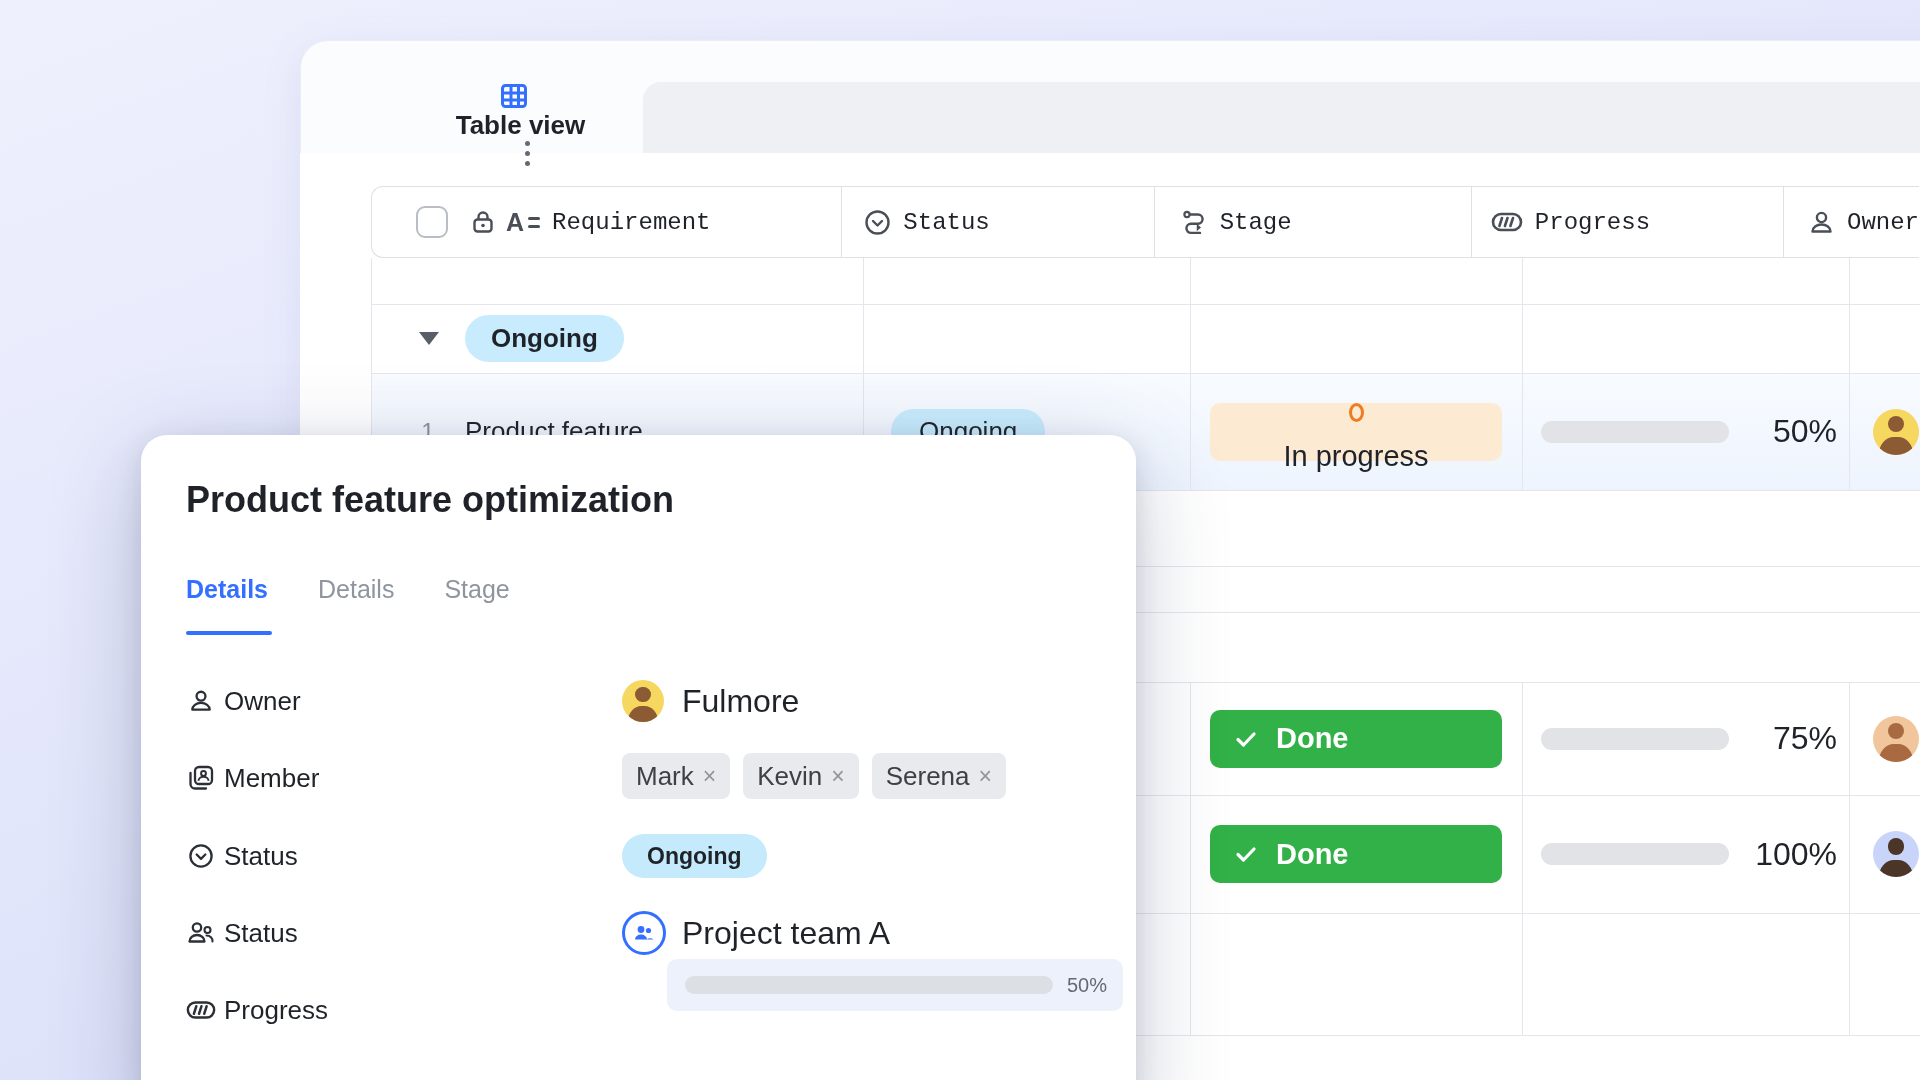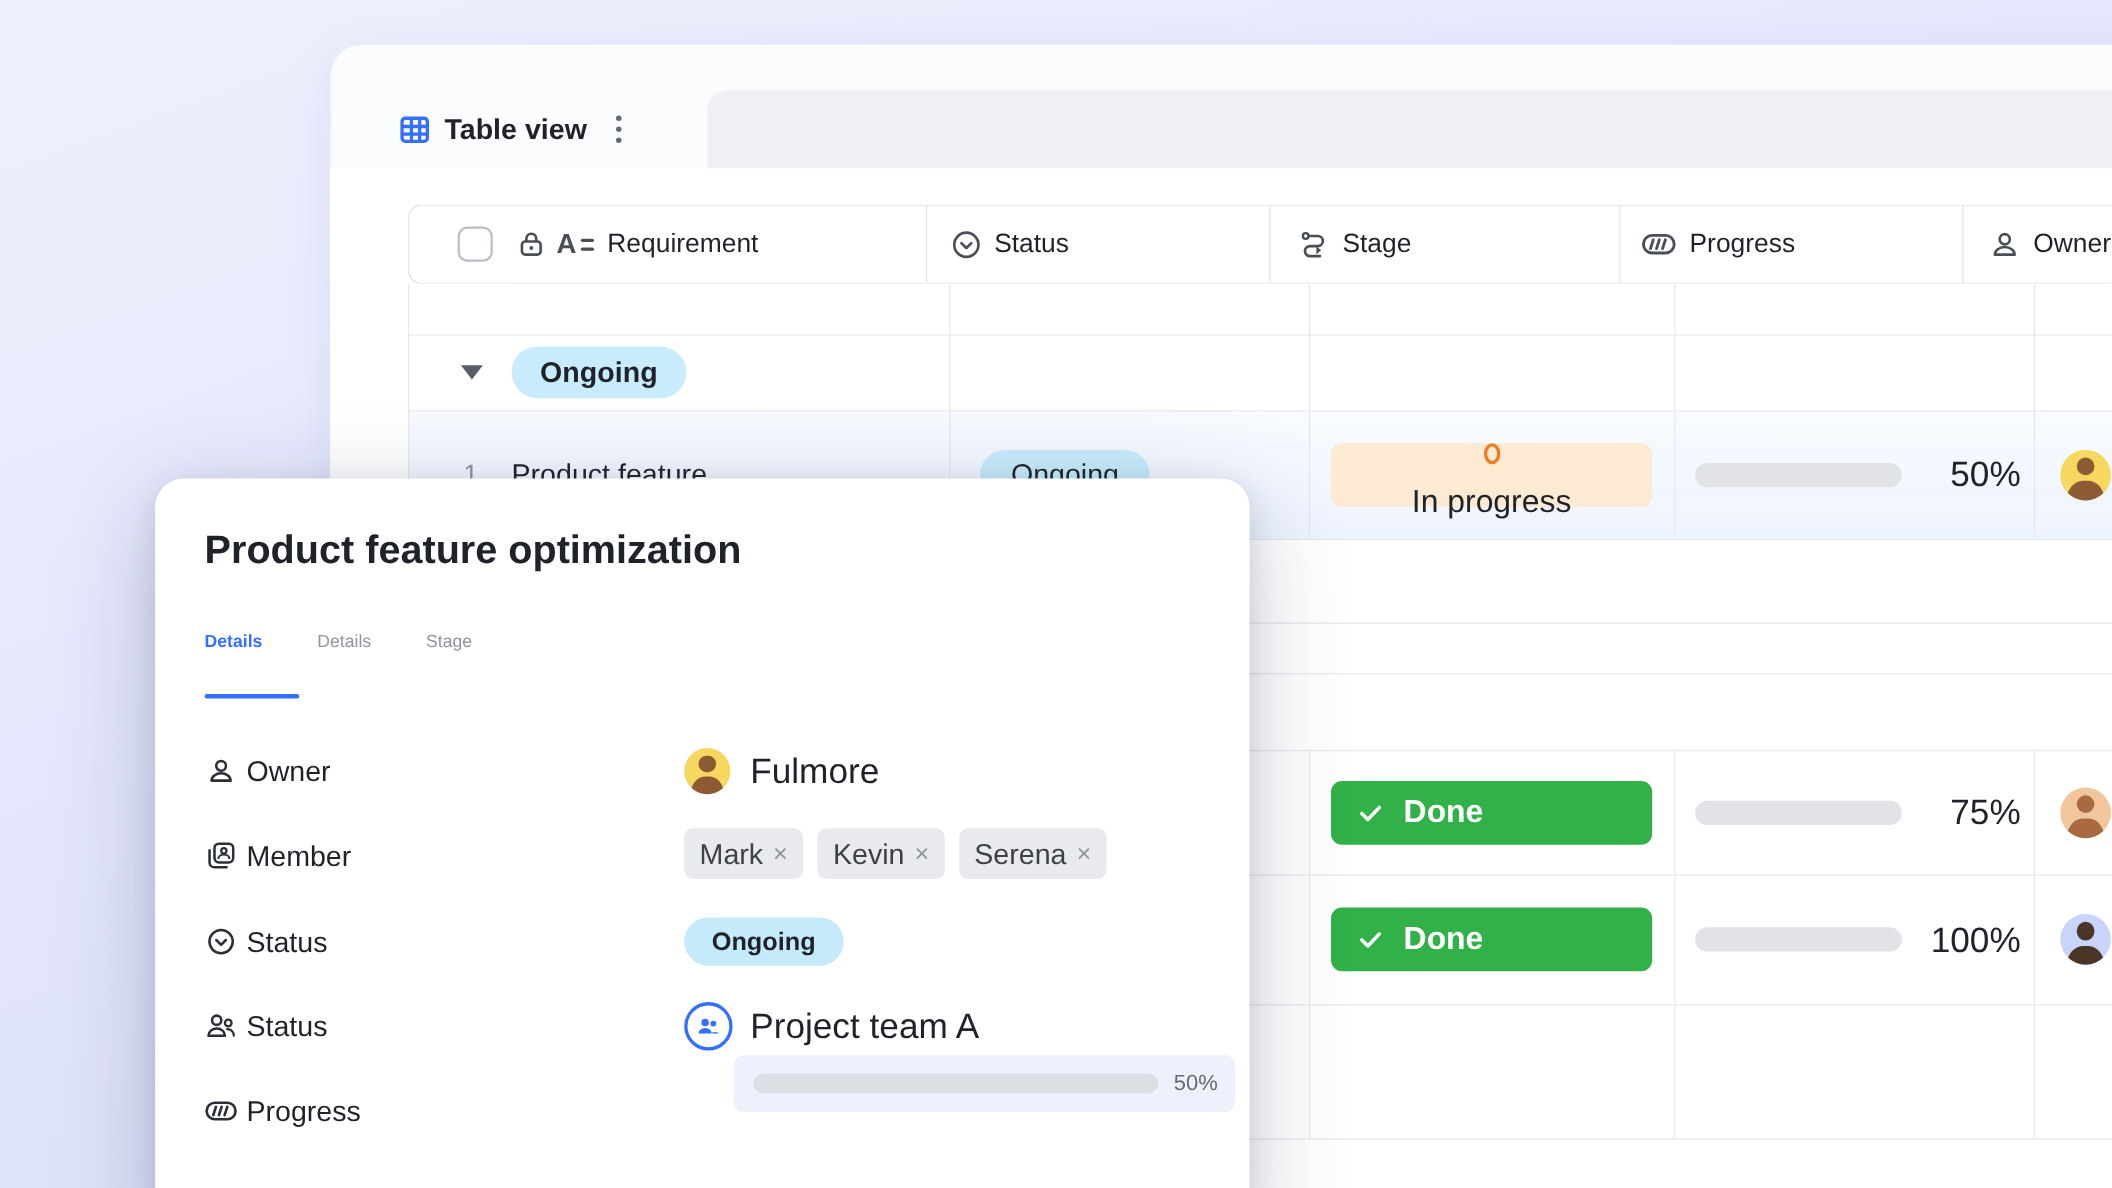--- a/index.html
+++ b/index.html
@@ -6,35 +6,35 @@
   body{font-family:"Liberation Sans","DejaVu Sans",sans-serif;color:#1f2329;}
   #stage{position:relative;width:1920px;height:1080px;overflow:hidden;
          background:linear-gradient(160deg,#eff0fd 0%,#e7eafc 30%,#dfe3fa 60%,#d5daf6 100%);}
   
   .window-card{position:absolute;left:300px;top:40px;width:1700px;height:1120px;
     background:#fbfcfe;border:1px solid #eaecf6;border-radius:28px 0 0 0;
     box-shadow:0 10px 40px rgba(90,100,170,.10);z-index:0;}
   .table-canvas{position:absolute;left:300px;top:153px;width:1620px;height:927px;background:#fff;z-index:1;}
   .tab-strip{position:absolute;left:643px;top:82px;width:1277px;height:71px;background:#eff0f3;border-radius:18px 0 0 0;z-index:1;}
   .tab{position:absolute;top:82px;height:71px;display:flex;align-items:center;z-index:2;}
-  .tab-active{left:329px;width:310px;padding-left:34px;box-sizing:border-box;}
+  .tab-active{left:342px;width:310px;padding-left:34px;box-sizing:border-box;flex-direction:column;}
   .tab-label{font-size:26px;font-weight:600;margin-left:13px;white-space:nowrap;}
   .tab-inactive{left:693px;}
   .tab-inactive .tab-label{font-weight:500;}
   .dots{margin-left:26px;display:flex;flex-direction:column;gap:5px;}
   .dots i{width:5px;height:5px;border-radius:50%;background:#646a73;display:block;}
   
   .hline{position:absolute;left:371px;width:1549px;height:1px;background:#e5e6eb;z-index:2;}
   .vline{position:absolute;width:1px;background:#e5e6eb;z-index:2;}
   
   .thead{position:absolute;left:371px;top:186px;width:1548px;height:72px;background:#fff;
     border:1px solid #dee0e3;border-right:none;border-radius:12px 0 0 12px;display:flex;box-sizing:border-box;z-index:3;}
   .th{display:flex;align-items:center;box-sizing:border-box;border-right:1px solid #dee0e3;white-space:nowrap;overflow:hidden;}
   .th:last-child{border-right:none;overflow:visible;}
-  .th-label{font-size:24px;font-weight:500;color:#1f2329;margin-left:12px;}
+  .th-label{font-size:24px;font-weight:500;color:#1f2329;margin-left:12px;font-family:Liberation Mono, monospace;}
   .w-req{width:492px;padding-left:44px;}
   .w-status{width:327px;padding-left:22px;}
   .w-stage{width:332px;padding-left:26px;}
   .w-prog{width:327px;padding-left:19px;}
   .w-owner{flex:1;padding-left:24px;}
   .checkbox{width:32px;height:32px;border:2px solid #b9bec6;border-radius:9px;background:#fff;box-sizing:border-box;margin-right:22px;flex:none;}
   .hicon{flex:none;display:flex;align-items:center;}
   .a-icon{display:flex;align-items:center;margin-left:10px;color:#4a4f57;}
   .a-icon b{font-size:25px;font-weight:600;}
   .a-bars{display:flex;flex-direction:column;gap:5px;margin-left:4px;}
@@ -63,21 +63,21 @@
   .avatar::after{content:"";position:absolute;left:14%;bottom:-8%;width:72%;height:46%;border-radius:50% 50% 40% 40%/90% 90% 20% 20%;background:var(--fg);}
   .av-yellow{background:#f6d75f;--fg:#8c5a33;}
   .av-peach{background:#f2c69c;--fg:#a96a41;}
   .av-periwinkle{background:#c9d4fa;--fg:#4a3527;}
   .av-dark{background:#514a4e;--fg:#221d20;}
   
   .modal{position:absolute;left:141px;top:435px;width:995px;height:700px;background:#fff;border-radius:26px;
     box-shadow:0 24px 90px rgba(40,50,90,.25), 0 6px 24px rgba(40,50,90,.12);z-index:10;}
   .modal-title{position:absolute;left:45px;top:44px;font-size:36px;font-weight:700;text-align:center;}
   .mtabs{position:absolute;left:45px;top:140px;display:flex;align-items:center;gap:50px;}
-  .mtab{font-size:16px;color:#8f959e;font-weight:500;}
+  .mtab{font-size:25px;color:#8f959e;font-weight:500;}
   .mtab-active{color:#3370ff;font-weight:700;}
   .munderline{position:absolute;left:45px;top:196px;width:86px;height:4px;border-radius:2px;background:#3370ff;}
   .field{position:absolute;left:45px;display:flex;align-items:center;height:50px;}
   .ficon{width:30px;display:flex;align-items:center;justify-content:center;color:#2b2f36;}
   .flabel{font-size:26px;margin-left:8px;}
   .fval{position:absolute;left:481px;display:flex;align-items:center;height:50px;}
   .owner-av{width:42px;height:42px;margin-right:18px;}
   .fval-text{font-size:32px;}
   .mchip{background:#e9eaee;border-radius:8px;height:46px;display:flex;align-items:flex-end;padding:0 14px;margin-right:13px;font-size:26px;color:#3c4148;line-height:46px;}
   .mchip .x{font-size:23px;color:#8f959e;margin-left:9px;}

